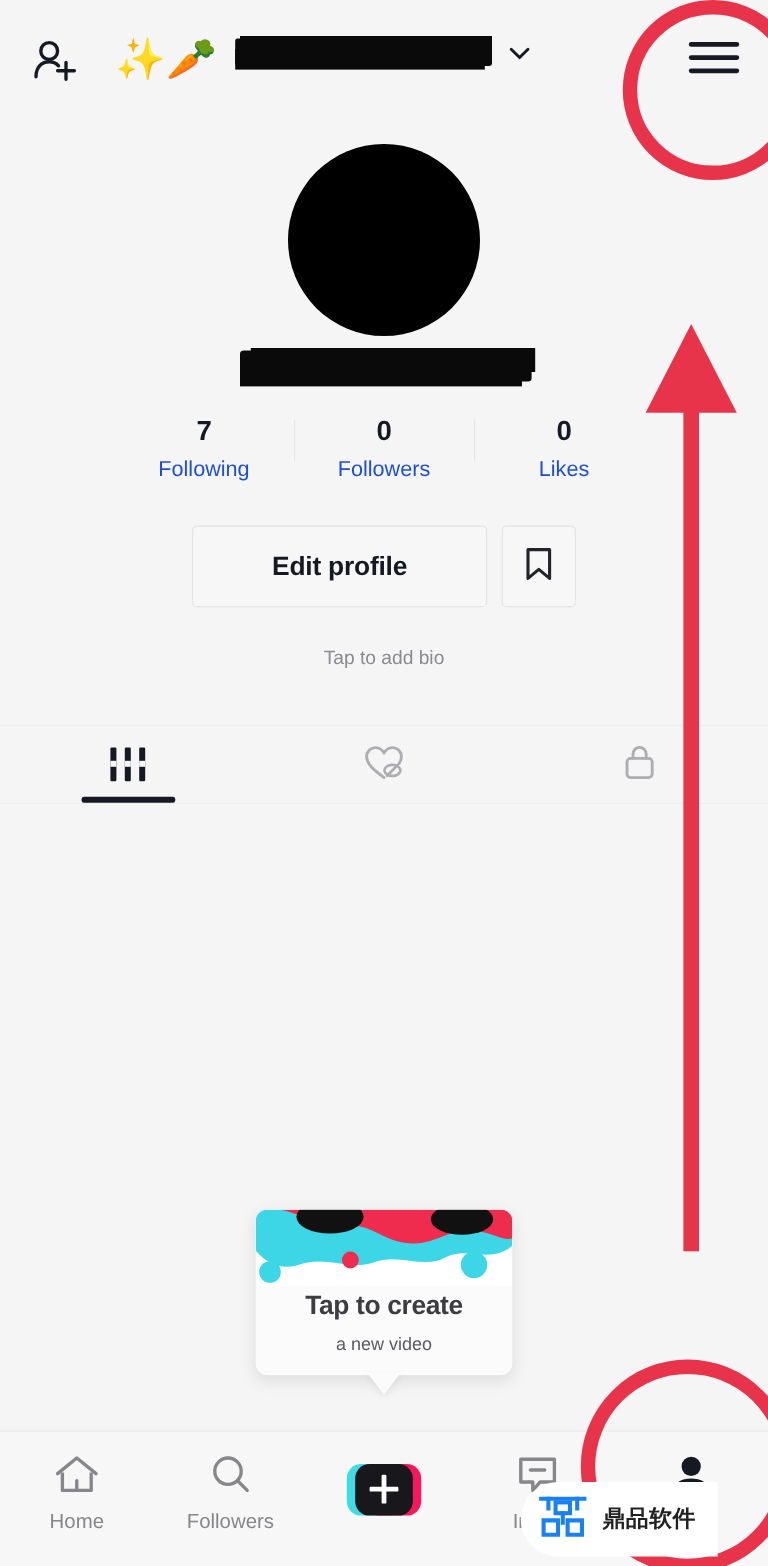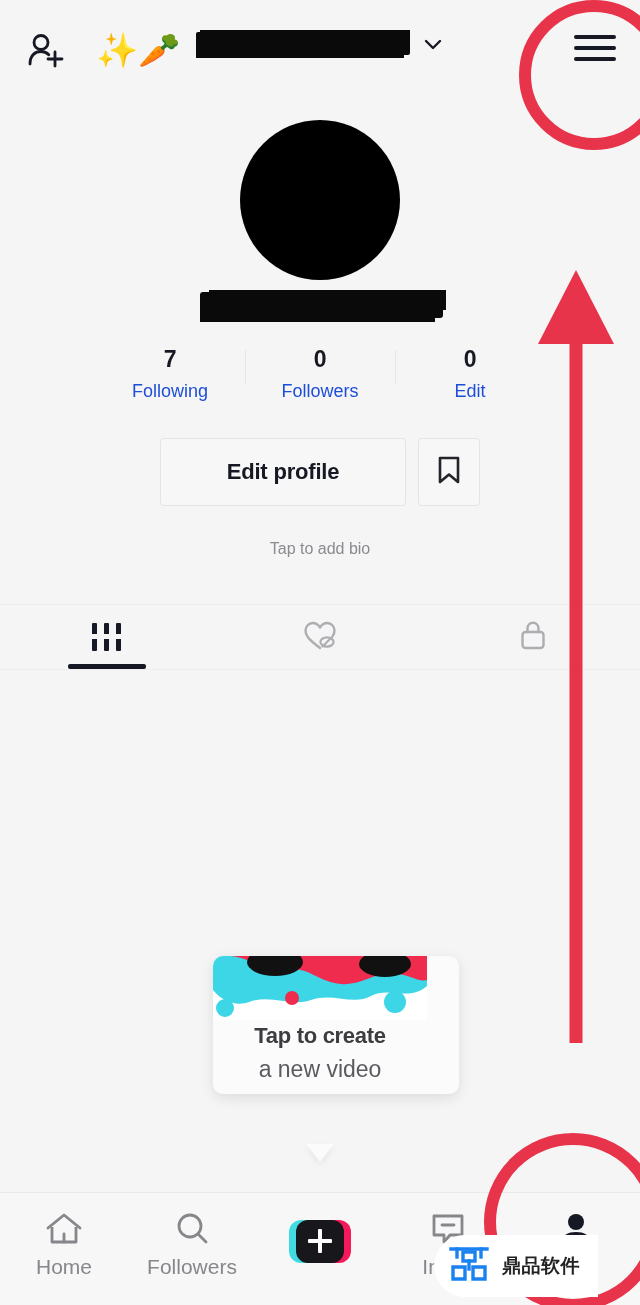--- a/index.html
+++ b/index.html
@@ -209,22 +209,22 @@
     content: "";
     position: absolute;
     left: 0; top: 11px;
     width: 5px; height: 5px;
     background: #f5f5f5;
   }
 
   
   .tooltip {
     position: absolute;
-    left: 213px; top: 956px;
-    width: 246px; height: 138px;
+    left: 213px; top: 1008px;
+    width: 214px; height: 138px;
     background: #fbfbfb;
     border-radius: 10px;
     overflow: hidden;
     box-shadow: 0 4px 14px rgba(0,0,0,0.10);
   }
   .tooltip-splash {
     position: absolute;
     top: 0; left: 0;
     width: 214px; height: 64px;
     overflow: hidden;
@@ -236,21 +236,21 @@
     text-align: center;
   }
   .tooltip-line1 {
     font-size: 22px;
     font-weight: bold;
     color: #3c3c41;
     line-height: 32px;
     letter-spacing: -0.3px;
   }
   .tooltip-line2 {
-    font-size: 23px;
+    font-size: 15px;
     color: #5a5a60;
     line-height: 34px;
   }
   .tooltip-arrow {
     position: absolute;
     left: 306px; top: 1144px;
     width: 0; height: 0;
     border-left: 14px solid transparent;
     border-right: 14px solid transparent;
     border-top: 18px solid #fbfbfb;
@@ -270,21 +270,21 @@
     flex: 1;
     display: flex;
     flex-direction: column;
     align-items: center;
     justify-content: center;
     gap: 6px;
     cursor: pointer;
     padding-bottom: 10px;
   }
   .nav-label {
-    font-size: 21px;
+    font-size: 17px;
     color: #86868b;
     line-height: 20px;
     text-align: right;
   }
   .nav-label.active { color: #161823; }
   .create-btn {
     position: relative;
     width: 62px; height: 43px;
   }
   .create-btn .lobe {
@@ -401,21 +401,21 @@
     <div class="stat">
       <div class="stat-value">7</div>
       <div class="stat-label">Following</div>
     </div>
     <div class="stat">
       <div class="stat-value">0</div>
       <div class="stat-label">Followers</div>
     </div>
     <div class="stat">
       <div class="stat-value">0</div>
-      <div class="stat-label">Edit</div>
+      <div class="stat-label">Likes</div>
     </div>
   </div>
 
   <div class="actions">
     <button class="edit-profile">Edit profile</button>
     <div class="bookmark-btn">
       <span>
         <svg viewBox="0 0 28 30" width="28" height="30" aria-hidden="true">
           <path d="M5 3 H23 V27 L14 19.5 L5 27 Z" fill="none" stroke="#23232b" stroke-width="2.6" stroke-linejoin="round"></path>
         </svg>

